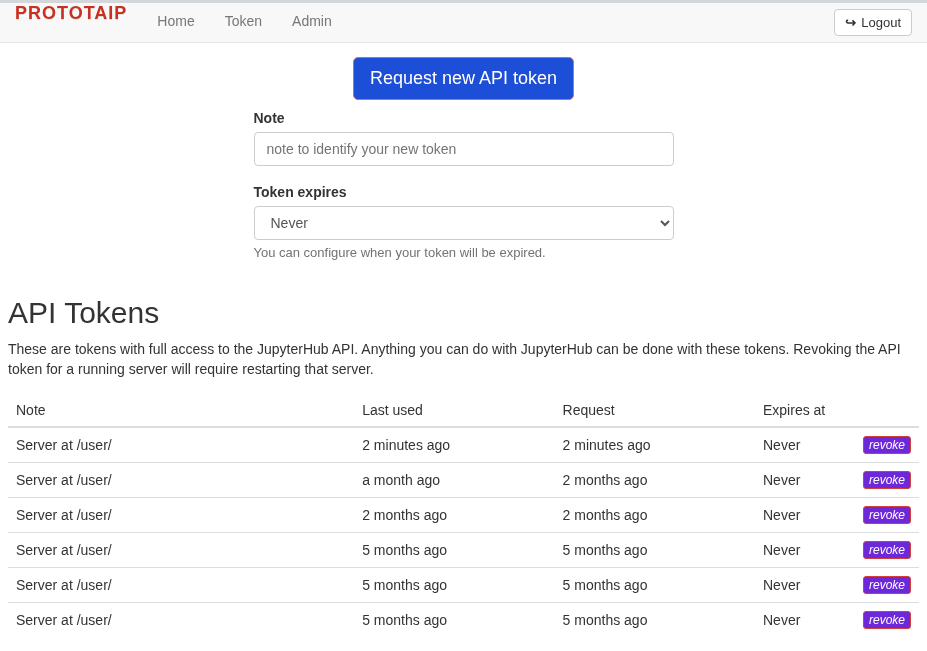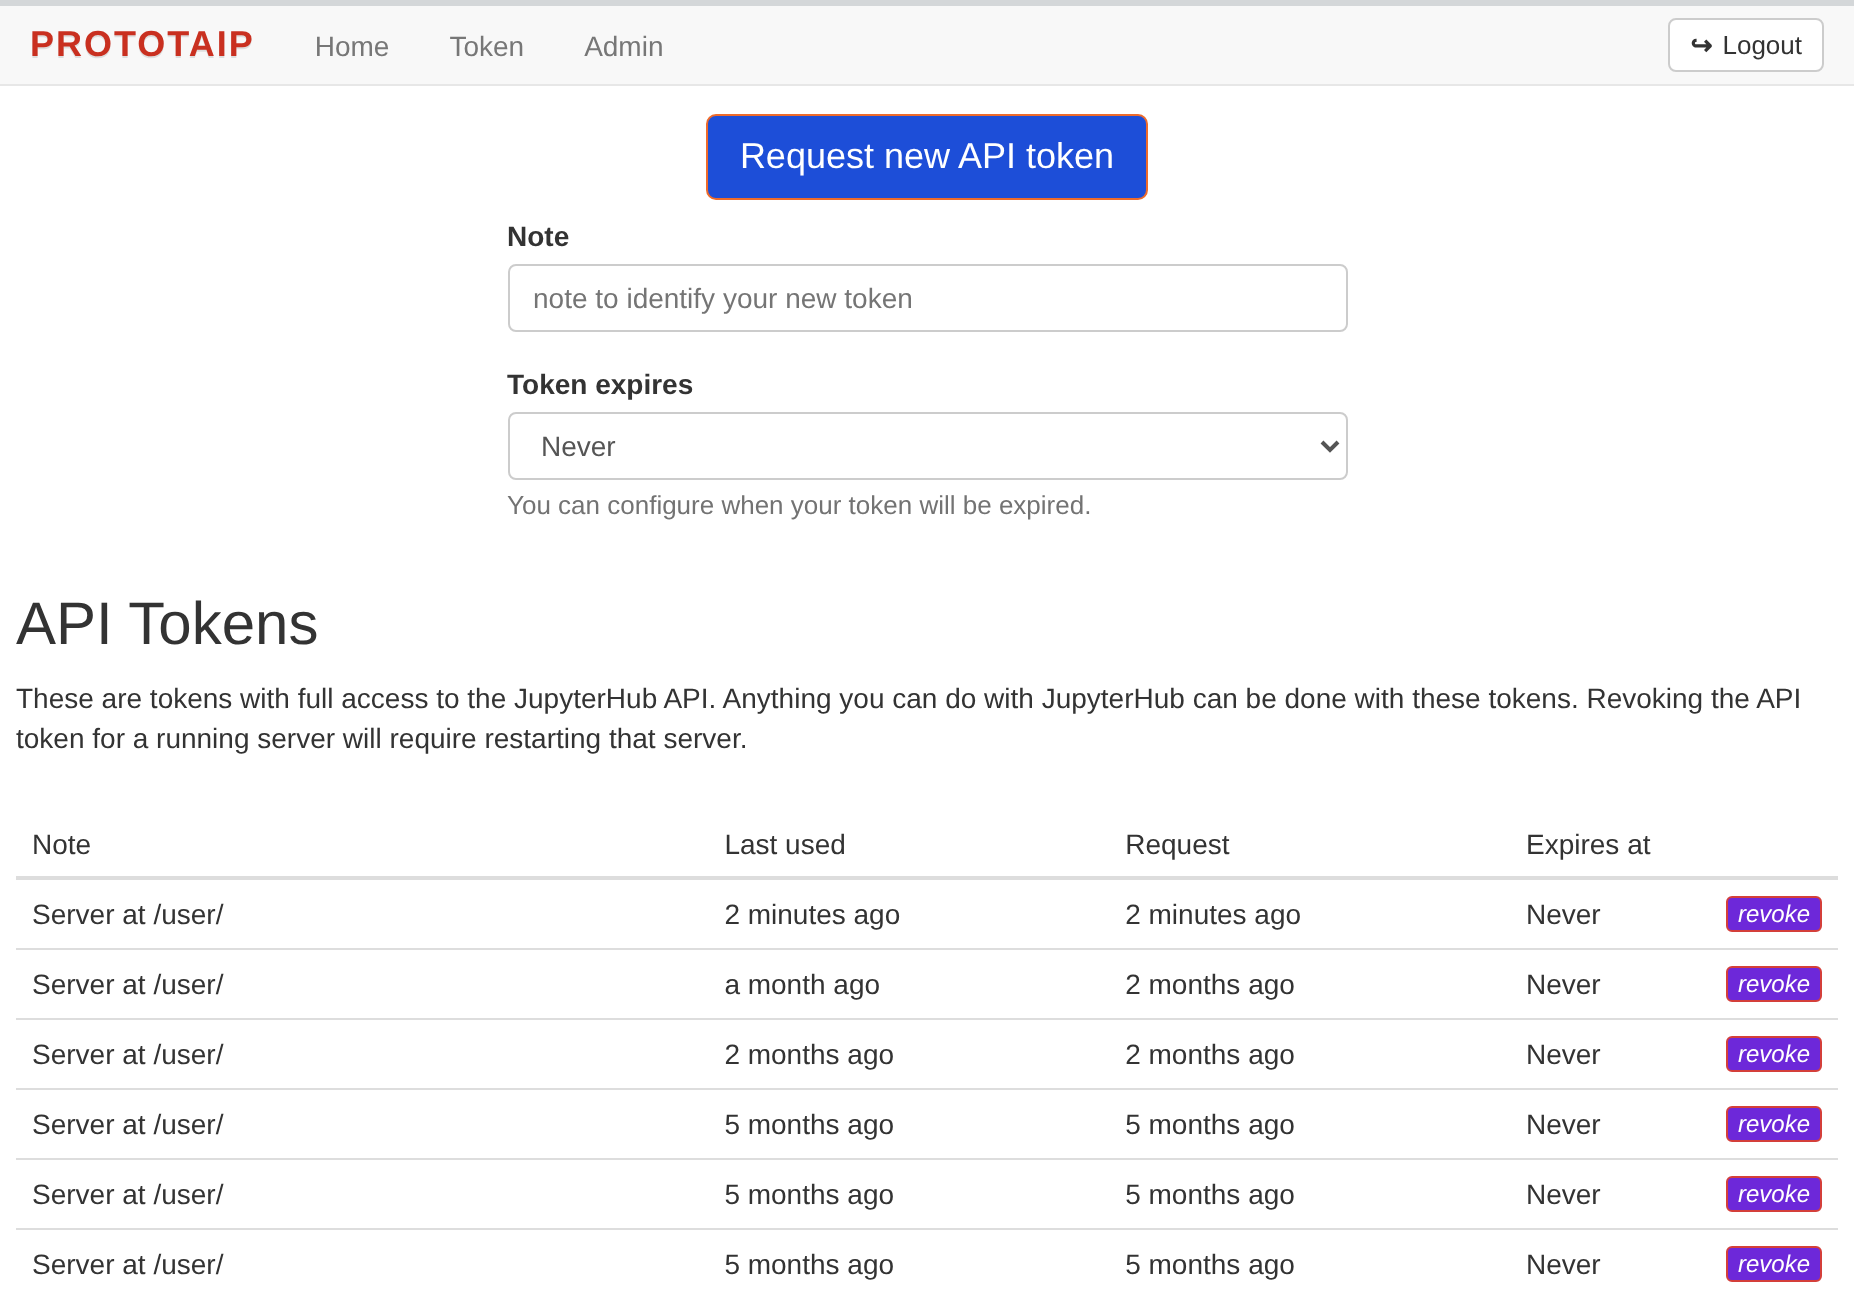--- a/index.html
+++ b/index.html
@@ -14,21 +14,20 @@
       height: 651px;
       overflow-y: scroll;
       border-top: 3px solid #d4d7d9;
       position: relative;
     }
     .navbar {
       height: 40px;
       border-bottom: 1px solid #e7e7e7;
       background: #f8f8f8;
       display: flex;
-      align-items: center;
       padding: 0 15px;
       position: relative;
     }
     .brand {
       font-family: Impact, "Arial Black", sans-serif;
       font-size: 18px;
       font-weight: bold;
       letter-spacing: 1px;
       color: #c93020;
       padding-right: 15px;
@@ -114,21 +113,21 @@
     }
     .section h2 {
       font-size: 30px;
       font-weight: 500;
       color: #333;
       margin-bottom: 10px;
     }
     .section-desc {
       font-size: 14px;
       color: #333;
-      margin-bottom: 26px;
+      margin-bottom: 14px;
       line-height: 1.42;
     }
     table.tokens {
       width: 100%;
       border-collapse: collapse;
       font-size: 14px;
     }
     table.tokens thead td {
       border-bottom: 2px solid #ddd;
       padding: 8px;

